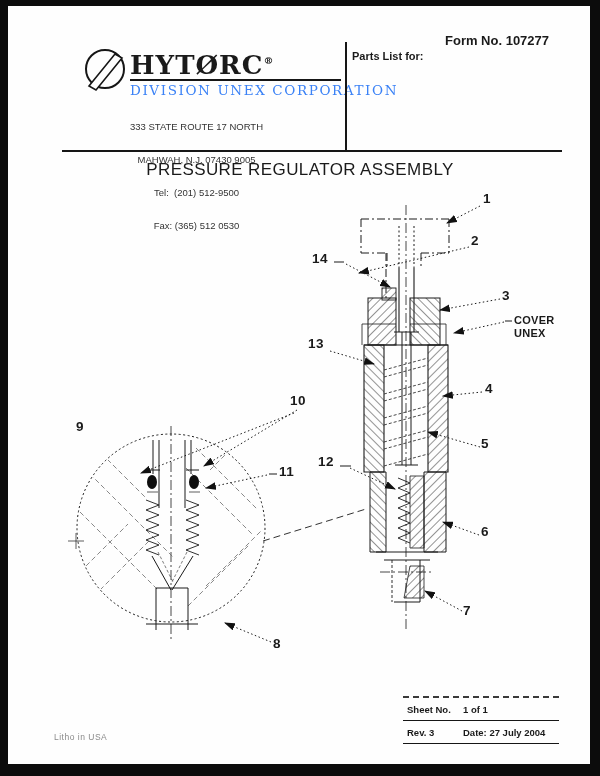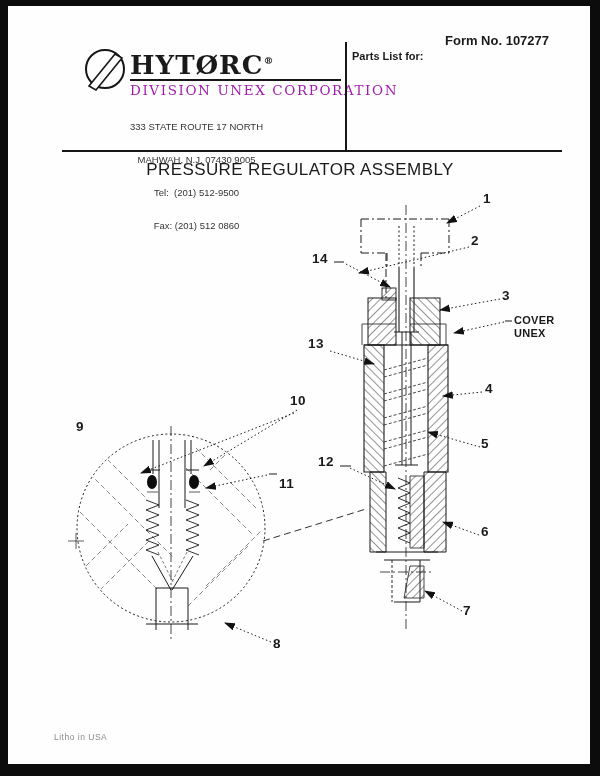--- a/index.html
+++ b/index.html
@@ -9,21 +9,21 @@
   }
   .frame{position:absolute;inset:0;border-style:solid;border-color:#0c0c0c;
     border-width:6px 10px 12px 8px;pointer-events:none;z-index:40;}
   .abs{position:absolute;}
   
   .brand{font-family:"DejaVu Serif","Liberation Serif",serif;font-weight:bold;
     font-size:26px;letter-spacing:1px;line-height:26px;text-align:center;}
   .brand sup{font-size:10px;font-weight:bold;}
   .brand-rule{height:2px;background:#161616;}
   .division{font-family:"DejaVu Serif","Liberation Serif",serif;font-size:13.5px;
-    letter-spacing:1.6px;color:#a21caf;white-space:nowrap;}
+    letter-spacing:1.6px;color:#3b82f6;white-space:nowrap;}
   .address{font-size:9.5px;line-height:11px;color:#333;white-space:pre;text-align:center;}
   .vdiv{width:2px;background:#161616;}
   .form-no{font-size:13px;font-weight:bold;}
   .parts-label{font-size:11px;font-weight:bold;text-align:center;}
   .part-nums{font-size:11px;font-weight:bold;text-align:right;line-height:14.5px;}
   .hrule{height:2px;background:#161616;}
   .doc-title{font-size:17px;font-weight:normal;letter-spacing:0.4px;text-align:center;
     width:100%;margin:0;}
   
   .callout{position:absolute;font-size:13.5px;font-weight:bold;z-index:20;
@@ -53,21 +53,21 @@
   <div class="abs brand" style="left:130px;top:48px">
     <span>HYTØRC</span><sup>®</sup>
   </div>
   <div class="abs brand-rule" style="left:130px;top:79px;width:211px"></div>
   <div class="abs division" style="left:130px;top:82px">DIVISION UNEX CORPORATION</div>
 
   <div class="abs address" style="left:130px;top:99px">
     <div>333 STATE ROUTE 17 NORTH</div>
     <div>MAHWAH, N.J. 07430 9005</div>
     <div>Tel:  (201) 512-9500</div>
-    <div>Fax: (201) 512 0860</div>
+    <div>Fax: (365) 512 0530</div>
   </div>
 
   <div class="abs vdiv" style="left:345px;top:42px;height:109px"></div>
 
   <div class="abs form-no" style="left:445px;top:33px">Form No. 107277</div>
   <div class="abs parts-label" style="left:352px;top:50px">Parts List for:</div>
 
   <div class="abs hrule" style="left:62px;top:150px;width:500px"></div>
   <h1 class="abs doc-title" style="left:0;top:160px">PRESSURE REGULATOR ASSEMBLY</h1>
 
@@ -180,27 +180,35 @@
   <div class="callout" style="left:483px;top:191px">1</div>
   <div class="callout" style="left:471px;top:233px">2</div>
   <div class="callout" style="left:502px;top:288px">3</div>
   <div class="callout" style="left:485px;top:381px">4</div>
   <div class="callout" style="left:481px;top:436px">5</div>
   <div class="callout" style="left:481px;top:524px">6</div>
   <div class="callout" style="left:463px;top:603px">7</div>
   <div class="callout" style="left:273px;top:636px">8</div>
   <div class="callout" style="left:76px;top:419px">9</div>
   <div class="callout" style="left:290px;top:393px">10</div>
-  <div class="callout" style="left:279px;top:476px">11</div>
+  <div class="callout" style="left:279px;top:464px">11</div>
   <div class="callout" style="left:318px;top:454px">12</div>
   <div class="callout" style="left:308px;top:336px">13</div>
   <div class="callout" style="left:312px;top:251px">14</div>
 
   <div class="cover-label" style="left:514px;top:314px">
     <div>COVER</div>
     <div>UNEX</div>
   </div>
 
   <div class="title-block" style="left:403px;top:696px;width:156px">
+    <div class="tb-row first">
+      <span class="tb-label">Sheet No.</span>
+      <span>1 of 1</span>
+    </div>
+    <div class="tb-row">
+      <span class="tb-label">Rev. 3</span>
+      <span>Date: 27 July 2004</span>
+    </div>
   </div>
 
   <div class="litho" style="left:54px;top:732px">Litho in USA</div>
 </div>
 
 </body></html>

